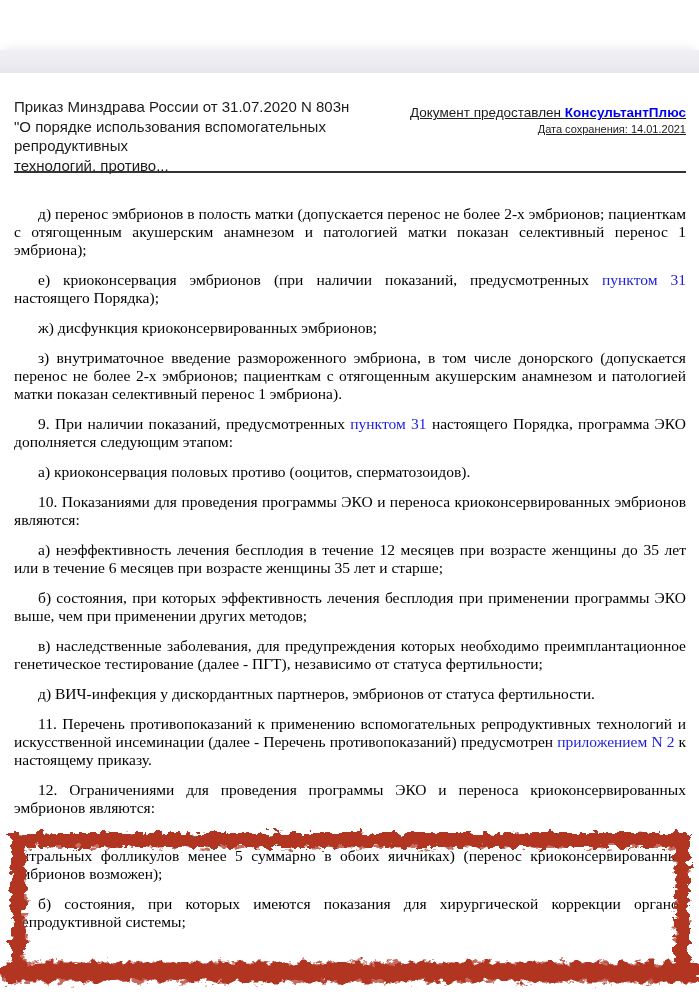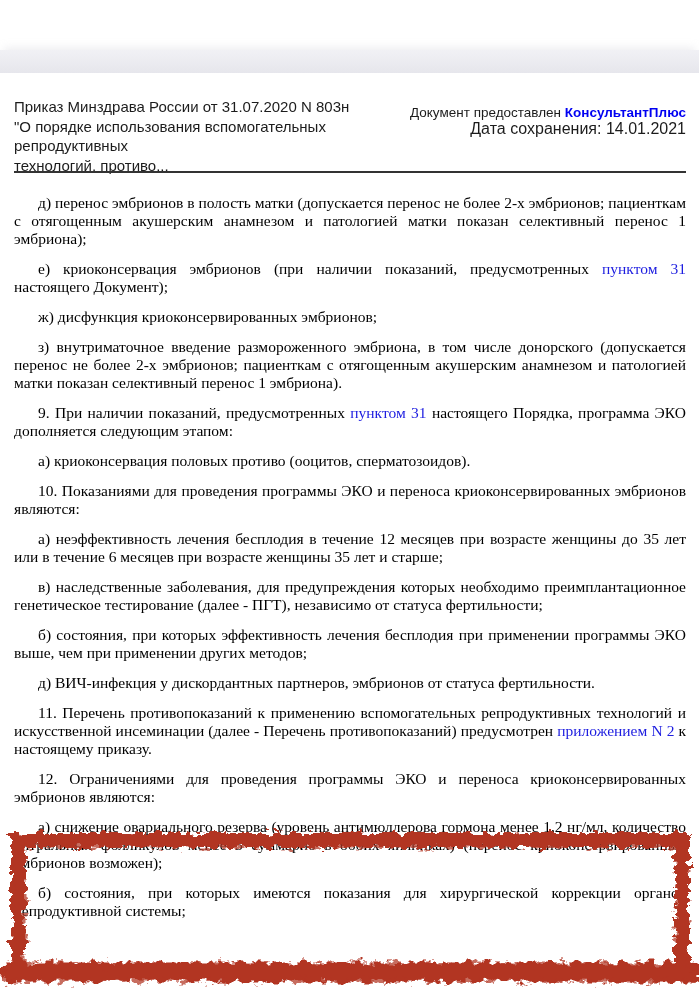--- a/index.html
+++ b/index.html
@@ -22,34 +22,34 @@
     position:absolute;left:0;top:50px;width:699px;height:23px;
     background:linear-gradient(var(--band-gray-top), var(--band-gray-bottom));
     box-shadow:0 -6px 8px -4px rgba(200,200,210,.35);
   }
   .header{
     position:absolute;left:14px;top:97px;width:672px;
     display:flex;justify-content:space-between;align-items:flex-start;
     font-family:"Liberation Sans", sans-serif;color:var(--text-black);
   }
   .header-left{font-size:15px;line-height:19.5px;font-weight:500;max-width:400px;}
-  .header-right{text-align:right;padding-top:7px;white-space:nowrap;}
+  .header-right{text-align:right;padding-top:7px;white-space:nowrap;text-decoration:underline;}
   .provided{font-size:13.5px;line-height:17px;}
   .provider{color:var(--provider-blue);font-weight:bold;text-decoration:none;cursor:pointer;}
-  .save-date{font-size:16px;line-height:16px;}
+  .save-date{font-size:11px;line-height:16px;}
   .rule{
     position:absolute;left:14px;top:171px;width:672px;height:2px;
     background:var(--rule-dark);border:none;margin:0;padding:0;
   }
   .doc-body{
     position:absolute;left:14px;top:194px;width:672px;
     font-size:15.5px;line-height:18px;color:#000;
     text-align:justify;
   }
-  .doc-body p{margin:0 0 12px 0;text-indent:24px;}
+  .doc-body p{margin:11px 0 12px 0;text-indent:24px;}
   .doc-body .link{color:var(--link-blue);cursor:pointer;}
   .marker-svg{position:absolute;left:0;top:824px;width:699px;height:176px;pointer-events:none;}
 </style>
 </head>
 <body>
 
 <div class="page">
 
   <div class="top-band"></div>
 
@@ -62,29 +62,29 @@
     <div class="header-right">
       <div class="provided"><span>Документ предоставлен </span><a class="provider">КонсультантПлюс</a></div>
       <div class="save-date">Дата сохранения: 14.01.2021</div>
     </div>
   </div>
 
   <div class="rule"></div>
 
   <div class="doc-body" id="doc-body">
       <p><span>д) перенос эмбрионов в полость матки (допускается перенос не более 2-х эмбрионов; пациенткам с отягощенным акушерским анамнезом и патологией матки показан селективный перенос 1 эмбриона);</span></p>
-      <p><span>е) криоконсервация эмбрионов (при наличии показаний, предусмотренных </span><span class="link">пунктом 31</span><span> настоящего Документ);</span></p>
+      <p><span>е) криоконсервация эмбрионов (при наличии показаний, предусмотренных </span><span class="link">пунктом 31</span><span> настоящего Порядка);</span></p>
       <p><span>ж) дисфункция криоконсервированных эмбрионов;</span></p>
       <p><span>з) внутриматочное введение размороженного эмбриона, в том числе донорского (допускается перенос не более 2-х эмбрионов; пациенткам с отягощенным акушерским анамнезом и патологией матки показан селективный перенос 1 эмбриона).</span></p>
       <p><span>9. При наличии показаний, предусмотренных </span><span class="link">пунктом 31</span><span> настоящего Порядка, программа ЭКО дополняется следующим этапом:</span></p>
       <p><span>а) криоконсервация половых противо (ооцитов, сперматозоидов).</span></p>
       <p><span>10. Показаниями для проведения программы ЭКО и переноса криоконсервированных эмбрионов являются:</span></p>
       <p><span>а) неэффективность лечения бесплодия в течение 12 месяцев при возрасте женщины до 35 лет или в течение 6 месяцев при возрасте женщины 35 лет и старше;</span></p>
+      <p><span>б) состояния, при которых эффективность лечения бесплодия при применении программы ЭКО выше, чем при применении других методов;</span></p>
       <p><span>в) наследственные заболевания, для предупреждения которых необходимо преимплантационное генетическое тестирование (далее - ПГТ), независимо от статуса фертильности;</span></p>
-      <p><span>б) состояния, при которых эффективность лечения бесплодия при применении программы ЭКО выше, чем при применении других методов;</span></p>
       <p><span>д) ВИЧ-инфекция у дискордантных партнеров, эмбрионов от статуса фертильности.</span></p>
       <p><span>11. Перечень противопоказаний к применению вспомогательных репродуктивных технологий и искусственной инсеминации (далее - Перечень противопоказаний) предусмотрен </span><span class="link">приложением N 2</span><span> к настоящему приказу.</span></p>
       <p><span>12. Ограничениями для проведения программы ЭКО и переноса криоконсервированных эмбрионов являются:</span></p>
       <p><span>а) снижение овариального резерва (уровень антимюллерова гормона менее 1,2 нг/мл, количество антральных фолликулов менее 5 суммарно в обоих яичниках) (перенос криоконсервированных эмбрионов возможен);</span></p>
       <p><span>б) состояния, при которых имеются показания для хирургической коррекции органов репродуктивной системы;</span></p>
     </div>
 
   <svg class="marker-svg" viewBox="0 0 699 176" xmlns="http://www.w3.org/2000/svg" aria-hidden="true">
     <defs>
       <filter id="rough1" x="-10%" y="-20%" width="120%" height="140%">

